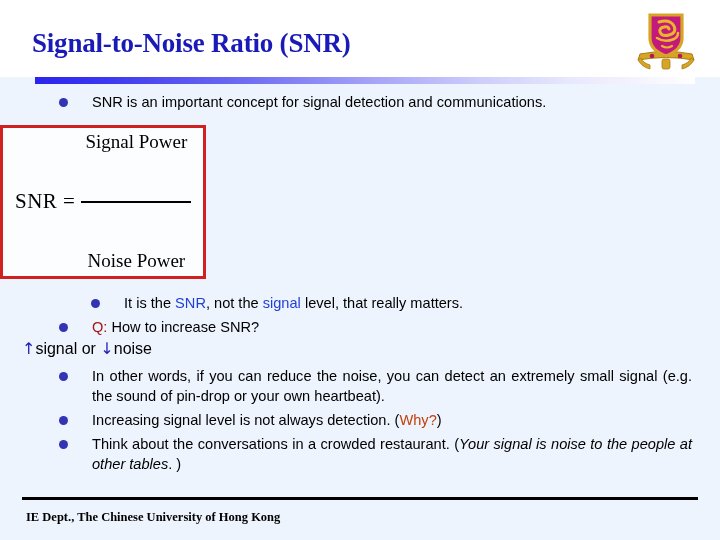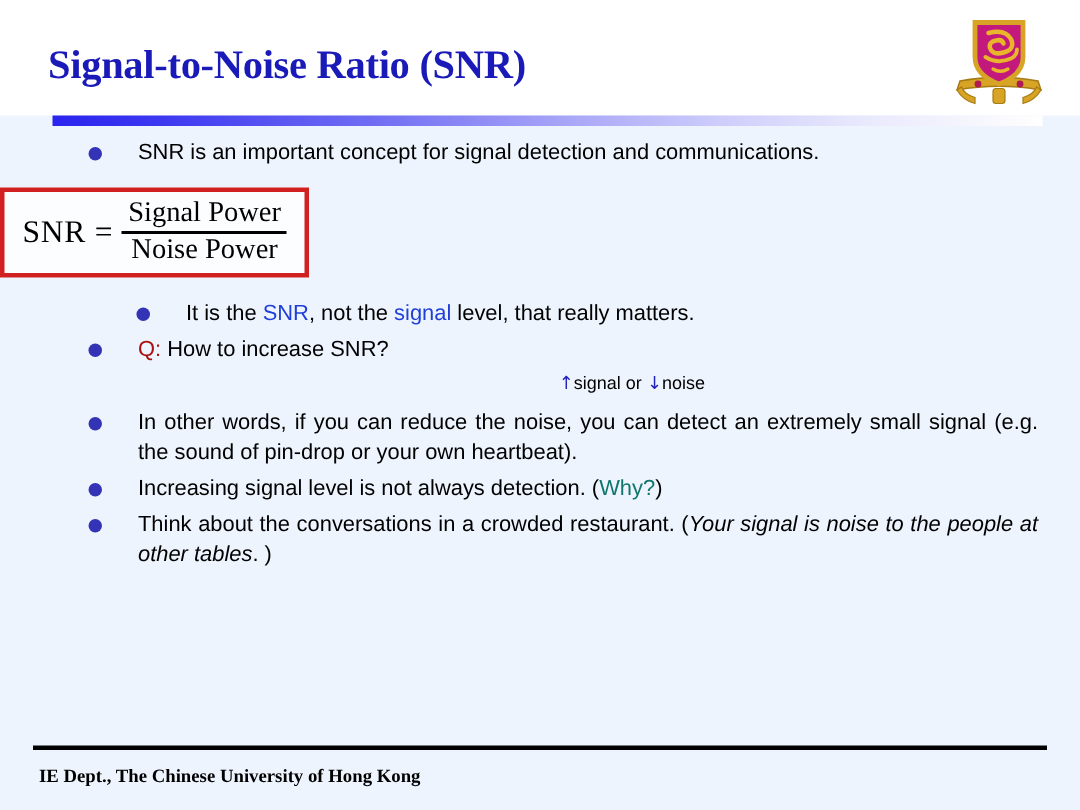--- a/index.html
+++ b/index.html
@@ -85,37 +85,37 @@
   }
   .bullet-text {
     font-family: "Liberation Sans", sans-serif;
     font-size: 14.6px;
     line-height: 20px;
     color: #000000;
   }
   .justify { text-align: justify; text-align-last: left; }
 
   .blue-word { color: #1f3fd8; }
-  .red-word  { color: #0f766e; }
+  .red-word  { color: #c2410c; }
   .red-q     { color: #aa1111; }
   .arrow     { color: #2222bb; font-family: "DejaVu Sans", sans-serif; }
   .ital      { font-style: italic; }
 
   .group-one   { margin-top: 4px; }
   .group-two   { margin-top: 0; margin-left: 32px; }
   .row-gap-sm  { margin-top: 4px; }
   .row-gap-md  { margin-top: 7px; }
 
   .centered-line {
-    text-align: right;
+    text-align: left;
     font-family: "Liberation Sans", sans-serif;
-    font-size: 12px;
+    font-size: 16px;
     line-height: 20px;
     color: #000000;
-    padding-left: 46px;
+    padding-left: 22px;
     padding-right: 250px;
     margin-top: 2px;
   }
 
   
   .formula-wrap {
     width: 720px;
     display: flex;
     justify-content: flex-start;
     margin-top: 13px;
@@ -134,20 +134,21 @@
     font-size: 21px;
     letter-spacing: 0.5px;
     padding-right: 6px;
     white-space: nowrap;
   }
   .formula-frac {
     display: inline-flex;
     flex-direction: column;
     align-items: center;
     line-height: 1.08;
+    gap: 47px;
   }
   .frac-num {
     font-size: 19px;
     padding: 0 4px 1px 4px;
     white-space: nowrap;
   }
   .frac-bar {
     width: 100%;
     height: 2px;
     background: #000000;

